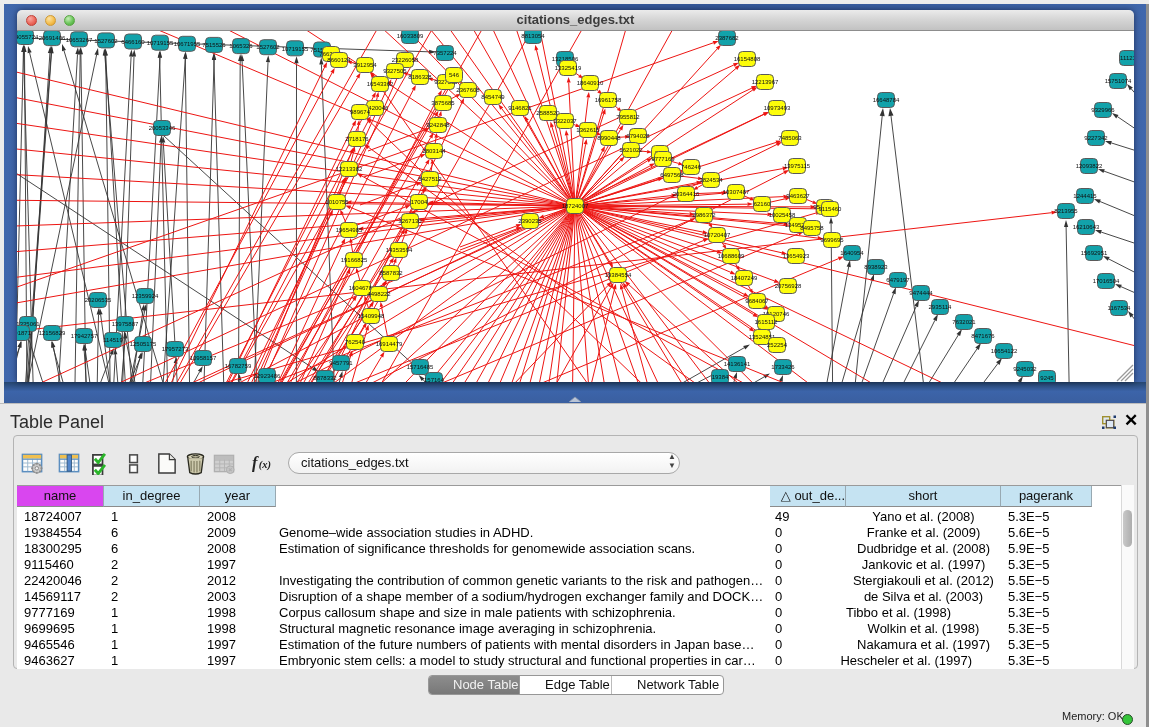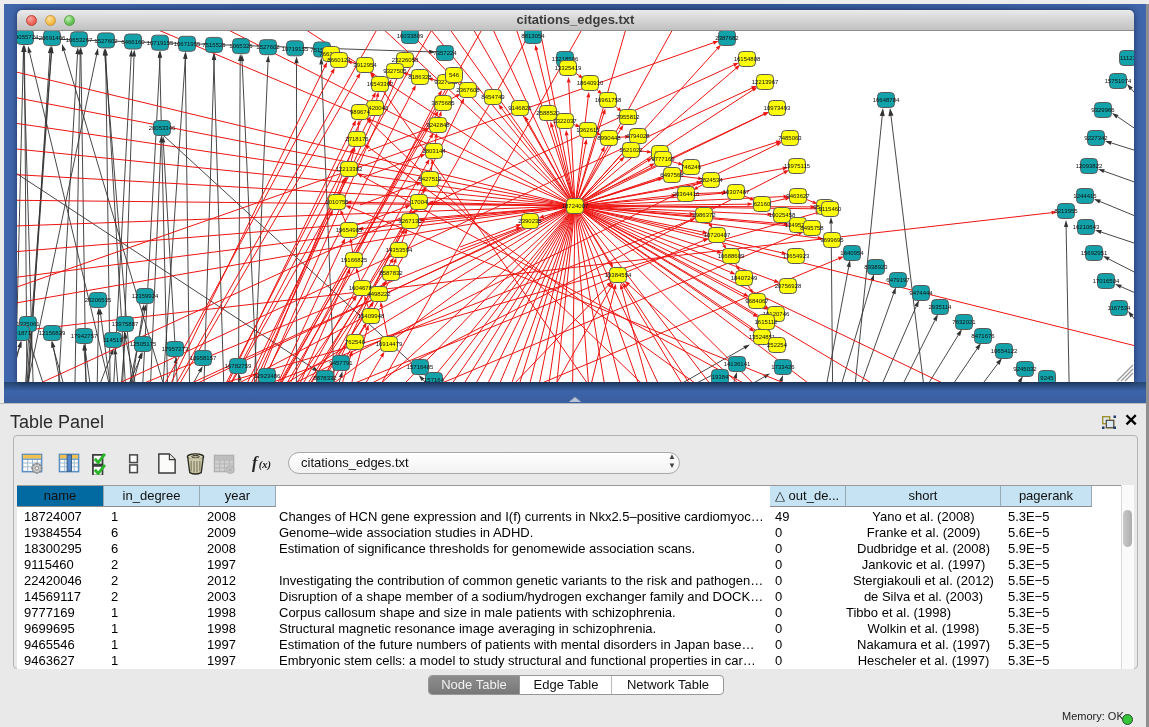--- a/index.html
+++ b/index.html
@@ -55,21 +55,21 @@
       line-height:20px; }
   .row { left:0; width:1104px; height:16px; font-size:13px; color:#000; white-space:nowrap; }
   .c { position:absolute; top:0; line-height:16px; overflow:hidden; }
   
   #sbar { left:1107px; top:49px; width:13px; height:184px; background:#fafafa; border-left:1px solid #d9d9d9;}
   #sthumb { left:1109px; top:74px; width:9px; height:37px; background:linear-gradient(90deg,#c9c9c9,#adadad); border-radius:5px;}
 
   
   #tabs { left:428px; top:271px; width:296px; height:20px; border:1px solid #979797;
       border-radius:4px; background:#fff; font-size:13px; }
-  .tabseg { top:0; height:18px; line-height:18px; text-align:center; }
+  .tabseg { top:0; height:18px; line-height:18px; text-align:left;padding-left:24px; }
   #seg1 { left:0; width:91px; background:linear-gradient(180deg,#8d8d8d,#787878); color:#f2f2f2;
       border-right:1px solid #979797; border-radius:3px 0 0 3px;}
   #seg2 { left:92px; width:91px; color:#111; border-right:1px solid #bbb; }
   #seg3 { left:184px; width:110px; color:#111; }
 
   #memok { left:1062px; top:306px; font-size:11px; color:#222; }
   #memdot { left:1122px; top:310px; width:11px; height:11px; border-radius:50%;
       background:#35c53a; border:1px solid #2a4a2a; }
   #splitter { left:567px; top:396px; width:16px; height:7px; z-index:20;}
 </style>
@@ -984,31 +984,30 @@
 <circle cx="18" cy="18.5" r="4" fill="#c4c4c4" stroke="#adadad"></circle>
 <path d="M16.5 17l3 3M19.5 17l-3 3" stroke="#b0b0b0" stroke-width="1.2"></path>
         </svg>
         <svg class="abs tbico" style="left:237px" viewBox="0 0 24 24">
           <text x="1" y="17" font-family="Liberation Serif, serif" font-style="italic" font-weight="bold" font-size="17" fill="#222">f</text>
 <text x="8" y="16.5" font-family="Liberation Serif, serif" font-style="italic" font-weight="bold" font-size="11" fill="#222">(x)</text>
         </svg>
       <div class="abs" id="dropdown">citations_edges.txt</div>
       <div class="abs" id="ddarrows">▲<br>▼</div>
       <div class="abs" id="tbl">
-        <div class="abs hc" style="left:0px;width:87px;background:#0369a1;">name</div>
+        <div class="abs hc" style="left:0px;width:87px;background:#d946ef;">name</div>
           <div class="abs hc" style="left:87px;width:96px;background:#c5e3f2;">in_degree</div>
           <div class="abs hc" style="left:183px;width:76px;background:#c5e3f2;">year</div>
-          <div class="abs hc" style="left:753px;width:76px;background:#c5e3f2;text-align:left;padding-left:5px;">△ out_de...</div>
+          <div class="abs hc" style="left:753px;width:76px;background:#c5e3f2;text-align:right;padding-left:5px;">△ out_de...</div>
           <div class="abs hc" style="left:829px;width:155px;background:#c5e3f2;">short</div>
           <div class="abs hc" style="left:984px;width:91px;background:#c5e3f2;">pagerank</div>
         <div class="abs row" style="top:23px">
             <span class="c" style="left:7px">18724007</span>
             <span class="c" style="left:94px">1</span>
             <span class="c" style="left:190px">2008</span>
-            <span class="c" style="left:262px;width:492px">Changes of HCN gene expression and I(f) currents in Nkx2.5–positive cardiomyoc…</span>
             <span class="c" style="left:758px">49</span>
             <span class="c" style="left:829px;width:155px;text-align:center">Yano et al. (2008)</span>
             <span class="c" style="left:991px">5.3E−5</span>
           </div>
           <div class="abs row" style="top:39px">
             <span class="c" style="left:7px">19384554</span>
             <span class="c" style="left:94px">6</span>
             <span class="c" style="left:190px">2009</span>
             <span class="c" style="left:262px;width:492px">Genome–wide association studies in ADHD.</span>
             <span class="c" style="left:758px">0</span>
@@ -1076,21 +1075,21 @@
             <span class="c" style="left:758px">0</span>
             <span class="c" style="left:829px;width:155px;text-align:center">Nakamura et al. (1997)</span>
             <span class="c" style="left:991px">5.3E−5</span>
           </div>
           <div class="abs row" style="top:167px">
             <span class="c" style="left:7px">9463627</span>
             <span class="c" style="left:94px">1</span>
             <span class="c" style="left:190px">1997</span>
             <span class="c" style="left:262px;width:492px">Embryonic stem cells: a model to study structural and functional properties in car…</span>
             <span class="c" style="left:758px">0</span>
-            <span class="c" style="left:829px;width:155px;text-align:center">Hescheler et al. (1997)</span>
+            <span class="c" style="left:800px;width:155px;text-align:right">Hescheler et al. (1997)</span>
             <span class="c" style="left:991px">5.3E−5</span>
           </div>
       </div>
       <div class="abs" id="sbar"></div>
       <div class="abs" id="sthumb"></div>
     </div>
 
     <div class="abs" id="tabs">
       <div class="abs tabseg" id="seg1">Node Table</div>
       <div class="abs tabseg" id="seg2">Edge Table</div>

